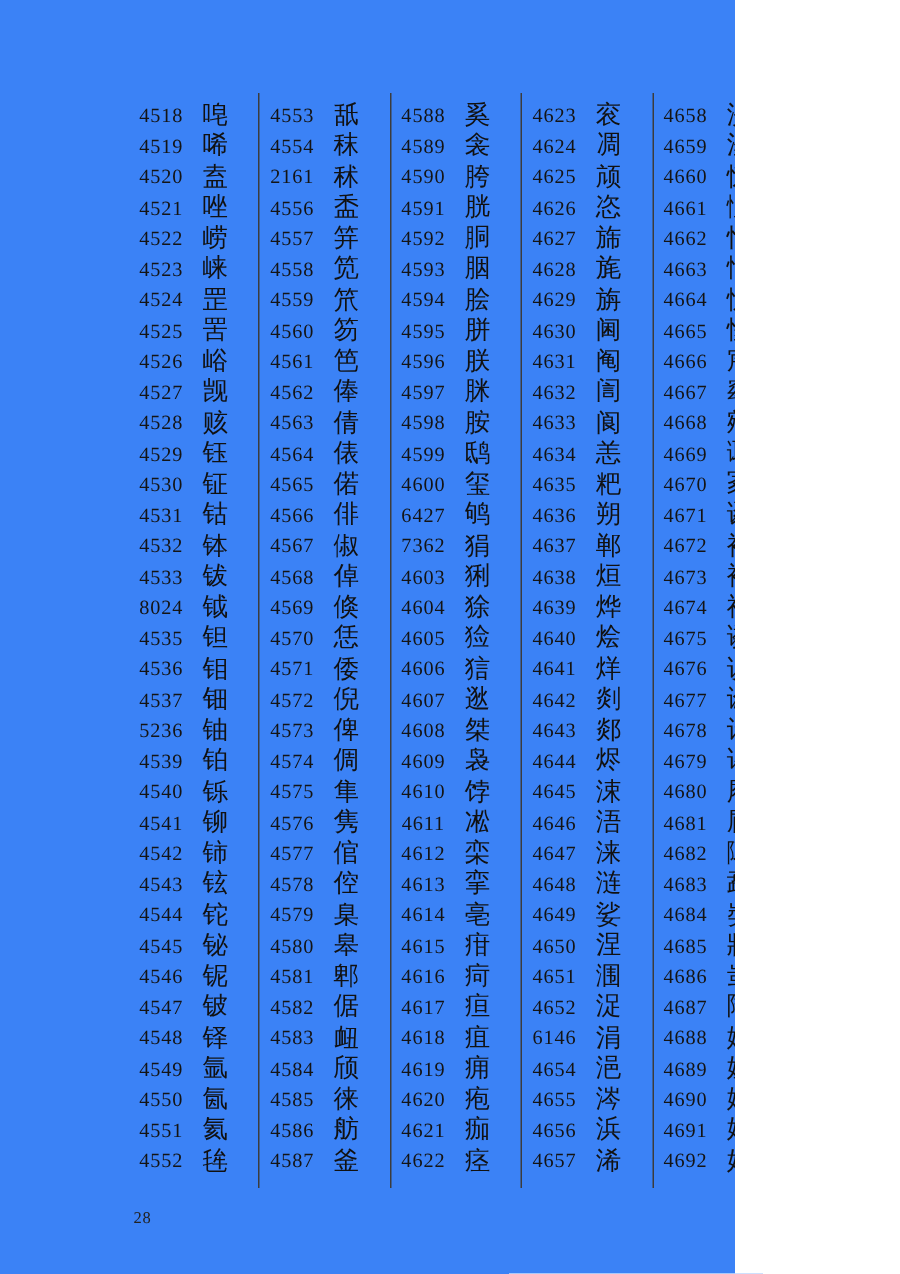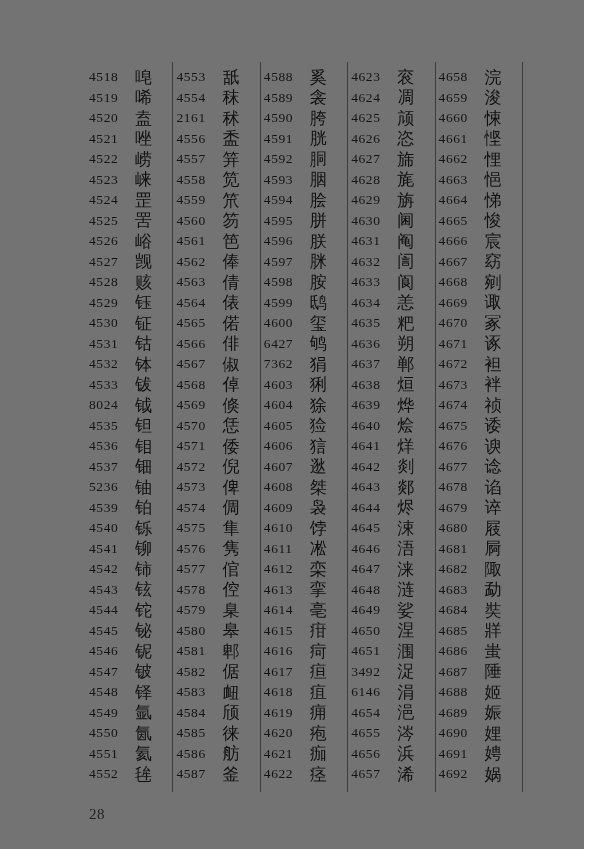--- a/index.html
+++ b/index.html
@@ -6,24 +6,25 @@
     margin: 0;
     padding: 0;
     background: #ffffff;
     width: 600px;
     height: 849px;
     font-family: "Liberation Serif", serif;
     color: #1a1a1a;
   }
   .page {
     position: relative;
-    width: 584px;
+    width: 490px;
     height: 849px;
-    background: #737373;
+    background: #3b82f6;
     overflow: hidden;
+    text-align: center;
   }
   .char-table {
     position: absolute;
     left: 86px;
     top: 62px;
     display: flex;
   }
   .col {
     width: 87.4px;
     box-sizing: border-box;
@@ -47,21 +48,21 @@
     font-size: 17px;
     line-height: 17px;
     margin-left: 9px;
     color: #111111;
     font-family: "DejaVu Serif", "Liberation Serif", serif;
   }
   .page-number {
     position: absolute;
     left: 89px;
     top: 806px;
-    font-size: 15px;
+    font-size: 11px;
     color: #222222;
     letter-spacing: 0.5px;
   }
 </style>
 </head>
 <body>
 
 <div class="page">
   <div class="char-table">
     <div class="col">
@@ -601,21 +602,21 @@
         </div>
         <div class="row">
           <span class="code">4650</span>
           <span class="glyph">涅</span>
         </div>
         <div class="row">
           <span class="code">4651</span>
           <span class="glyph">涠</span>
         </div>
         <div class="row">
-          <span class="code">3492</span>
+          <span class="code">4652</span>
           <span class="glyph">浞</span>
         </div>
         <div class="row">
           <span class="code">6146</span>
           <span class="glyph">涓</span>
         </div>
         <div class="row">
           <span class="code">4654</span>
           <span class="glyph">浥</span>
         </div>

